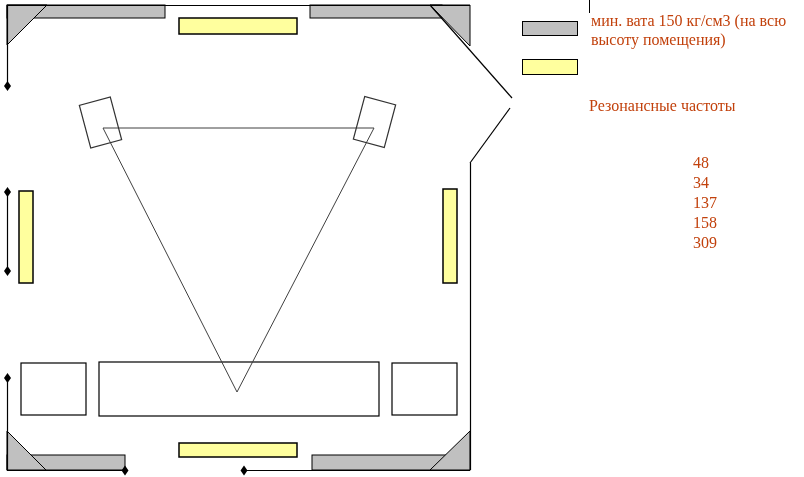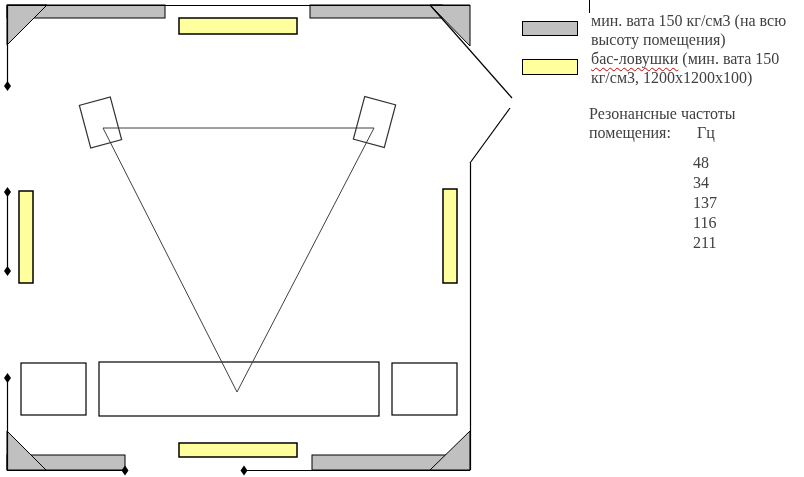--- a/index.html
+++ b/index.html
@@ -1,35 +1,35 @@
 <!DOCTYPE html>
 <html><head>
 <meta charset="utf-8">
 <style>
   html,body{margin:0;padding:0;background:#fff;}
   #stage{
     position:relative;width:804px;height:477px;background:#ffffff;overflow:hidden;
-    font-family:"Liberation Serif","DejaVu Serif",serif;font-size:16px;color:#404040;
+    font-family:"Liberation Serif","DejaVu Serif",serif;font-size:16px;color:#c2410c;
   }
   #room-svg{position:absolute;left:0;top:0;}
   .wool{stroke:#000;stroke-width:1;}
   .trap{stroke:#000;stroke-width:1.5;}
   .wall{stroke:#000;stroke-width:1.2;fill:none;}
   .furn{fill:#ffffff;stroke:#000;stroke-width:1.2;}
   .tri{fill:none;stroke:#404040;stroke-width:1;}
   .spk{fill:none;stroke:#333;stroke-width:1.2;}
   .dia{fill:#000;stroke:none;}
   .legend-swatch{position:absolute;border:1px solid #000;}
   #legend-swatch-wool{left:522px;top:21px;width:54px;height:13px;}
   #legend-swatch-trap{left:522px;top:59px;width:54px;height:14px;}
   .legend-label{position:absolute;left:591px;width:206px;line-height:19px;}
   #legend-label-wool{top:11px;}
   #legend-label-trap{top:49px;}
   .misspelled{text-decoration:underline wavy #cc0000 1px;text-underline-offset:3px;}
-  #resonance{position:absolute;left:589px;top:104px;line-height:19px;}
+  #resonance{position:absolute;left:589px;top:96px;line-height:19px;}
   #resonance-line2{position:relative;}
   #resonance-unit{position:absolute;left:108px;top:0;}
   #freq-list{position:absolute;left:693px;top:153px;line-height:20px;}
   #cursor-tick{position:absolute;left:589px;top:0;width:1px;height:13px;background:#000;}
 </style>
 </head>
 <body>
 
 <div id="stage">
 
@@ -81,28 +81,26 @@
       <path class="dia" transform="translate(244,470.5)" d="M0,-5 L3.5,0 L0,5 L-3.5,0 Z"></path>
     </g>
   </svg>
 
   <div id="cursor-tick"></div>
 
   <div id="legend-swatch-wool" class="legend-swatch" style="background-color: rgb(192, 192, 192);"></div>
   <div id="legend-label-wool" class="legend-label">мин. вата 150 кг/см3 (на всю высоту помещения)</div>
 
   <div id="legend-swatch-trap" class="legend-swatch" style="background-color: rgb(255, 255, 158);"></div>
-  <div id="legend-label-trap" class="legend-label"><span class="misspelled">бас-ловушки</span><span> (мин. вата 150 кг/см3, 1200x1200x100)</span></div>
 
   <div id="resonance">
     <div>Резонансные частоты</div>
-    <div id="resonance-line2"><span>помещения:</span><span id="resonance-unit">Гц</span></div>
   </div>
 
   <div id="freq-list">
     <div>48</div>
     <div>34</div>
     <div>137</div>
-    <div>116</div>
-    <div>211</div>
+    <div>158</div>
+    <div>309</div>
   </div>
 
 </div>
 
 </body></html>

